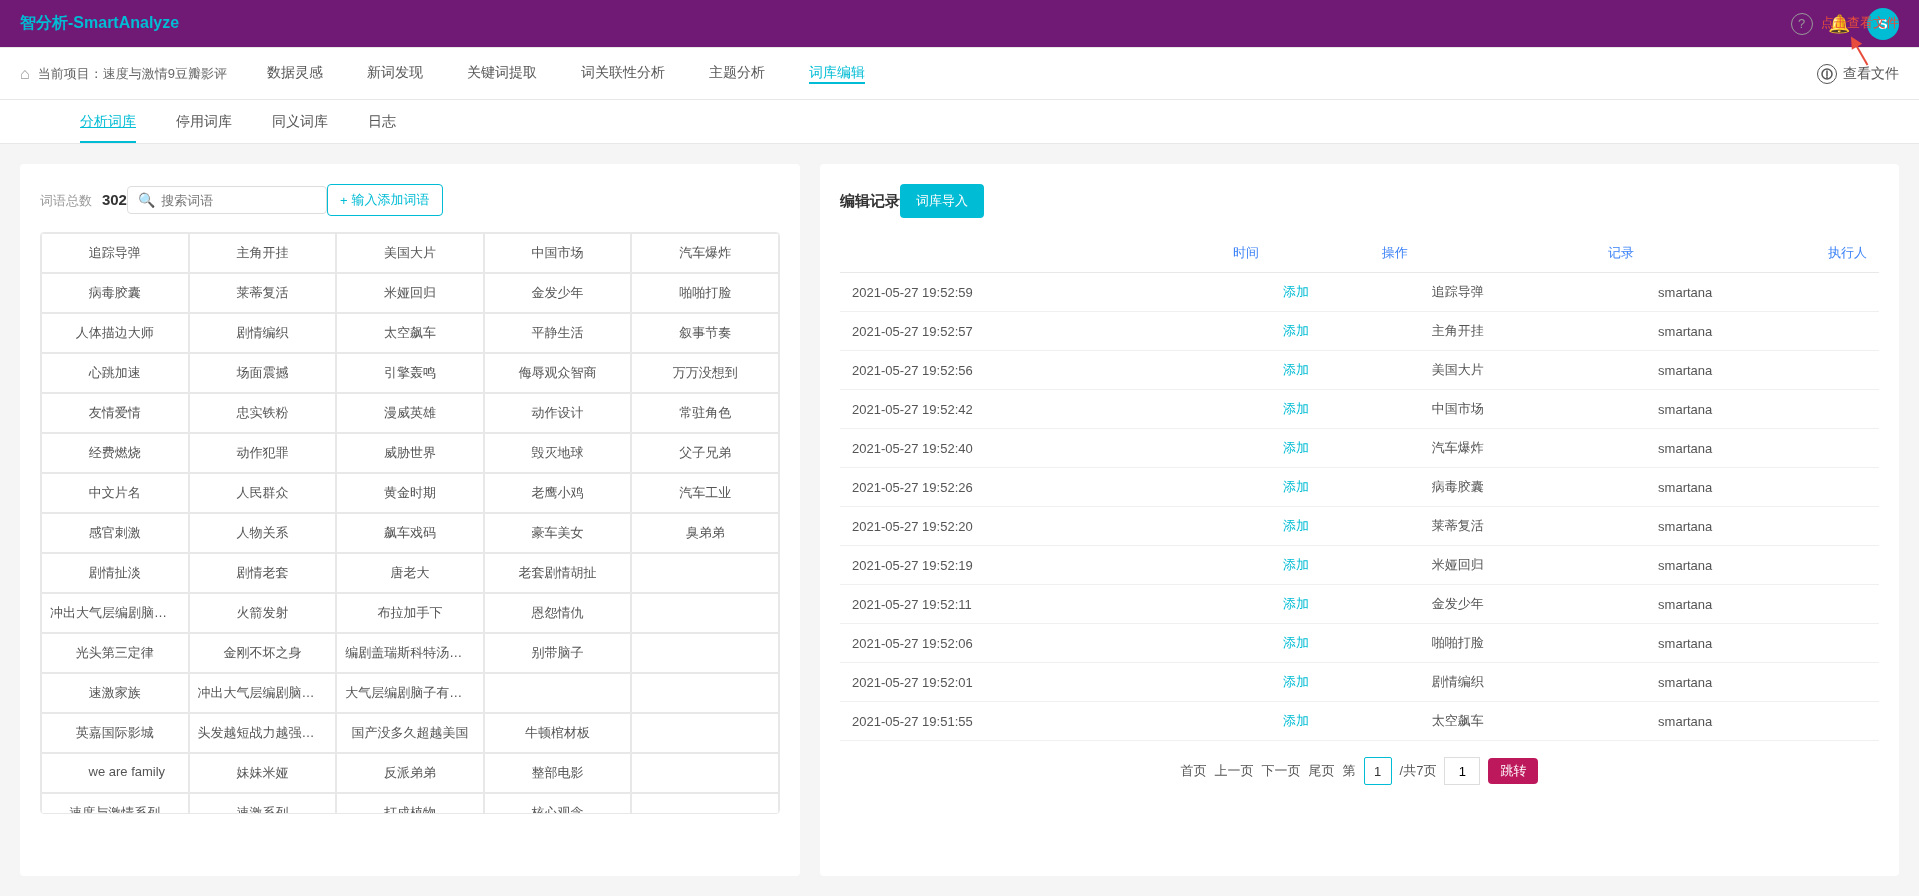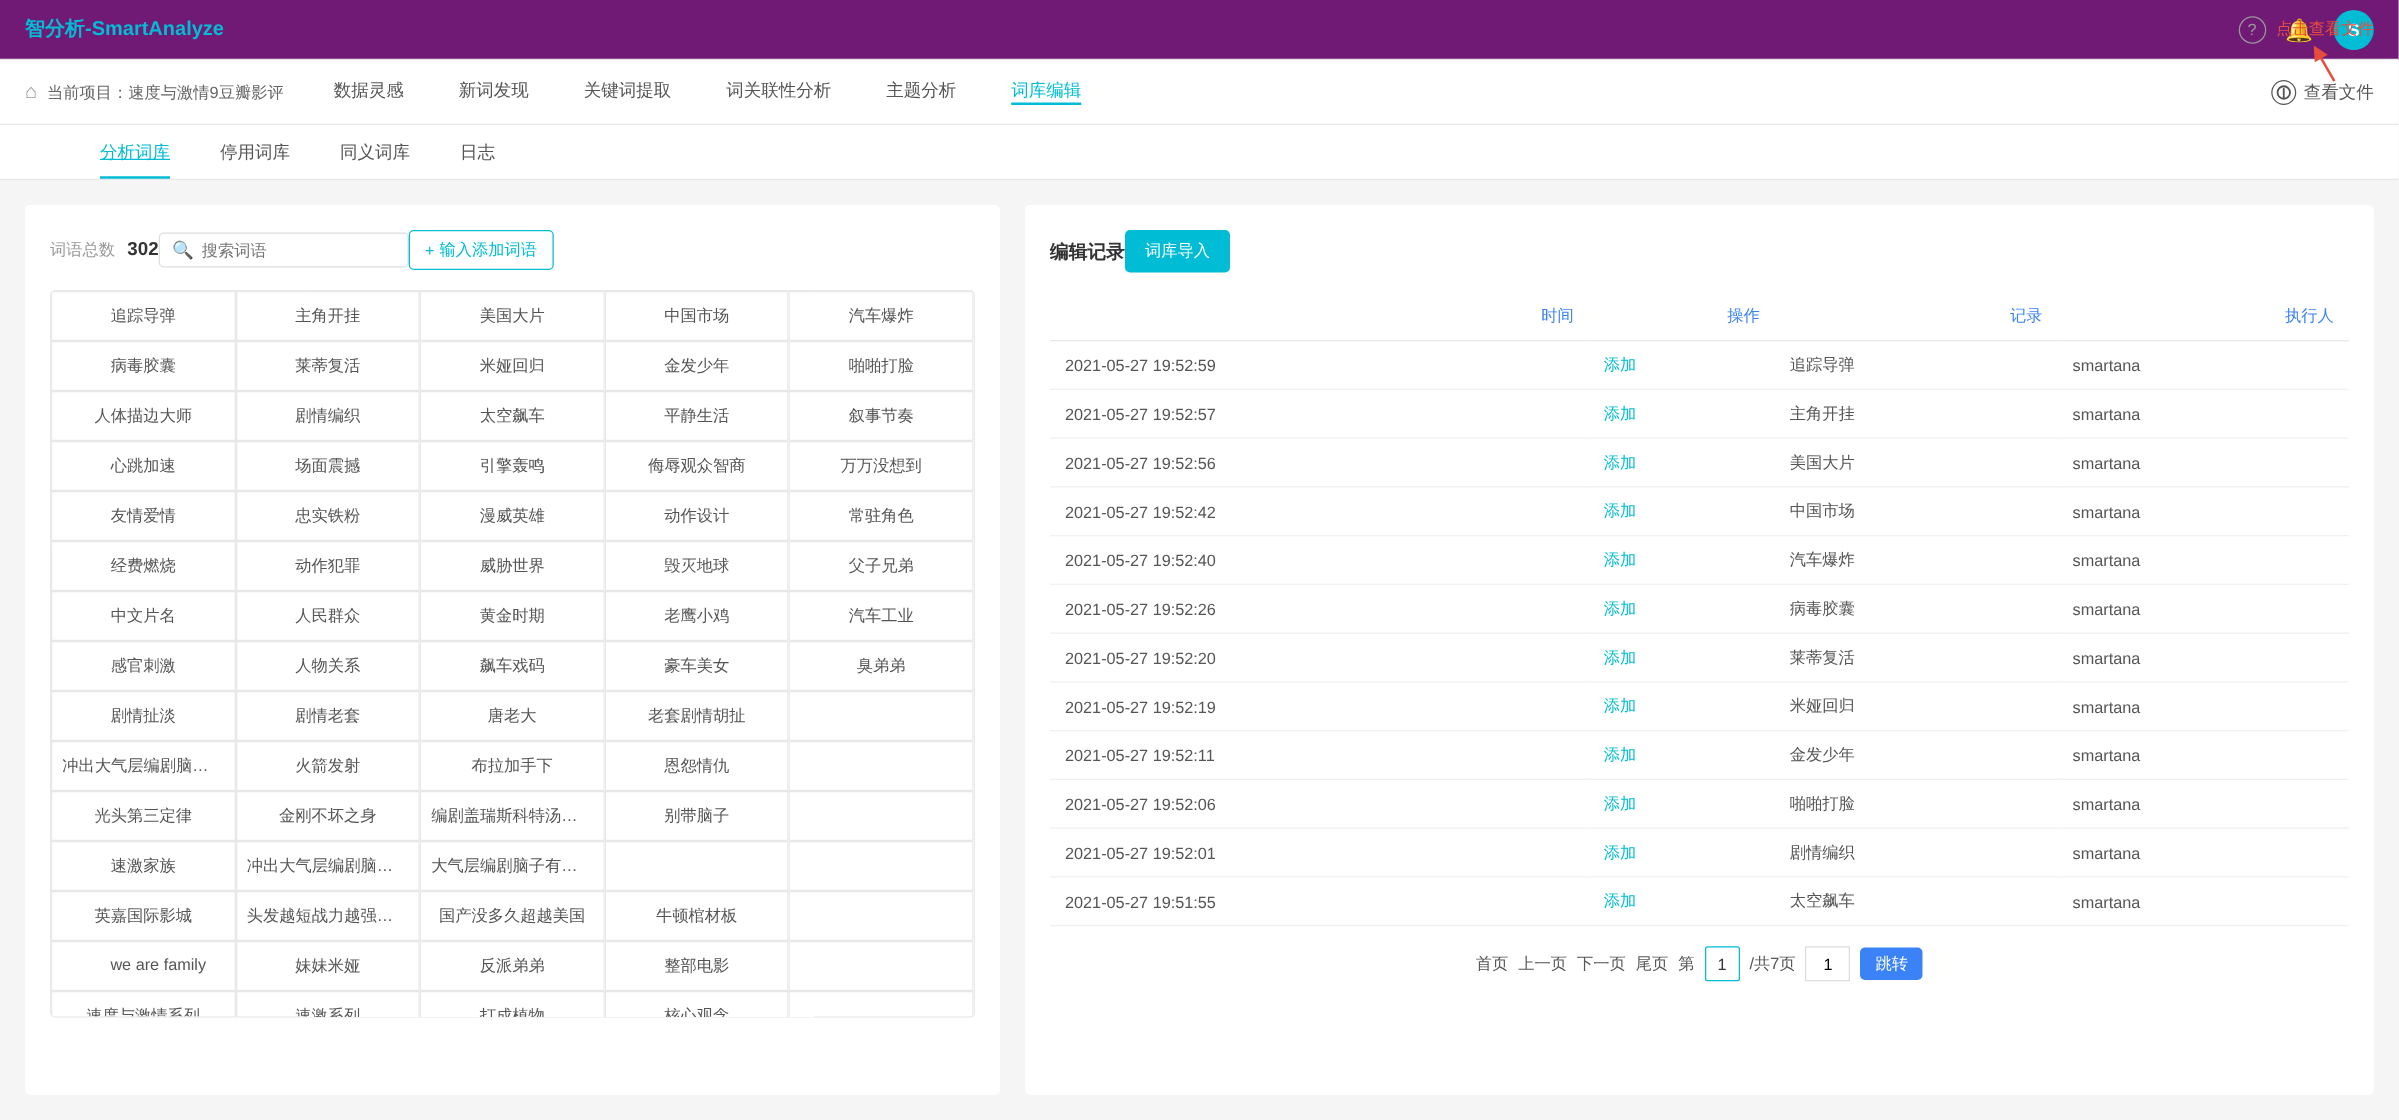--- a/index.html
+++ b/index.html
@@ -271,21 +271,21 @@
       color: #333;
     }
     .page-jump-input {
       width: 36px; height: 28px;
       border: 1px solid #ddd;
       text-align: center;
       outline: none;
       font-size: 13px;
     }
     .page-jump-btn {
-      background: #3b82f6;
+      background: #be185d;
       color: #fff;
       border: none;
       border-radius: 4px;
       padding: 4px 12px;
       cursor: pointer;
       font-size: 13px;
     }
 
     
     .word-grid-inner::-webkit-scrollbar { width: 6px; }

